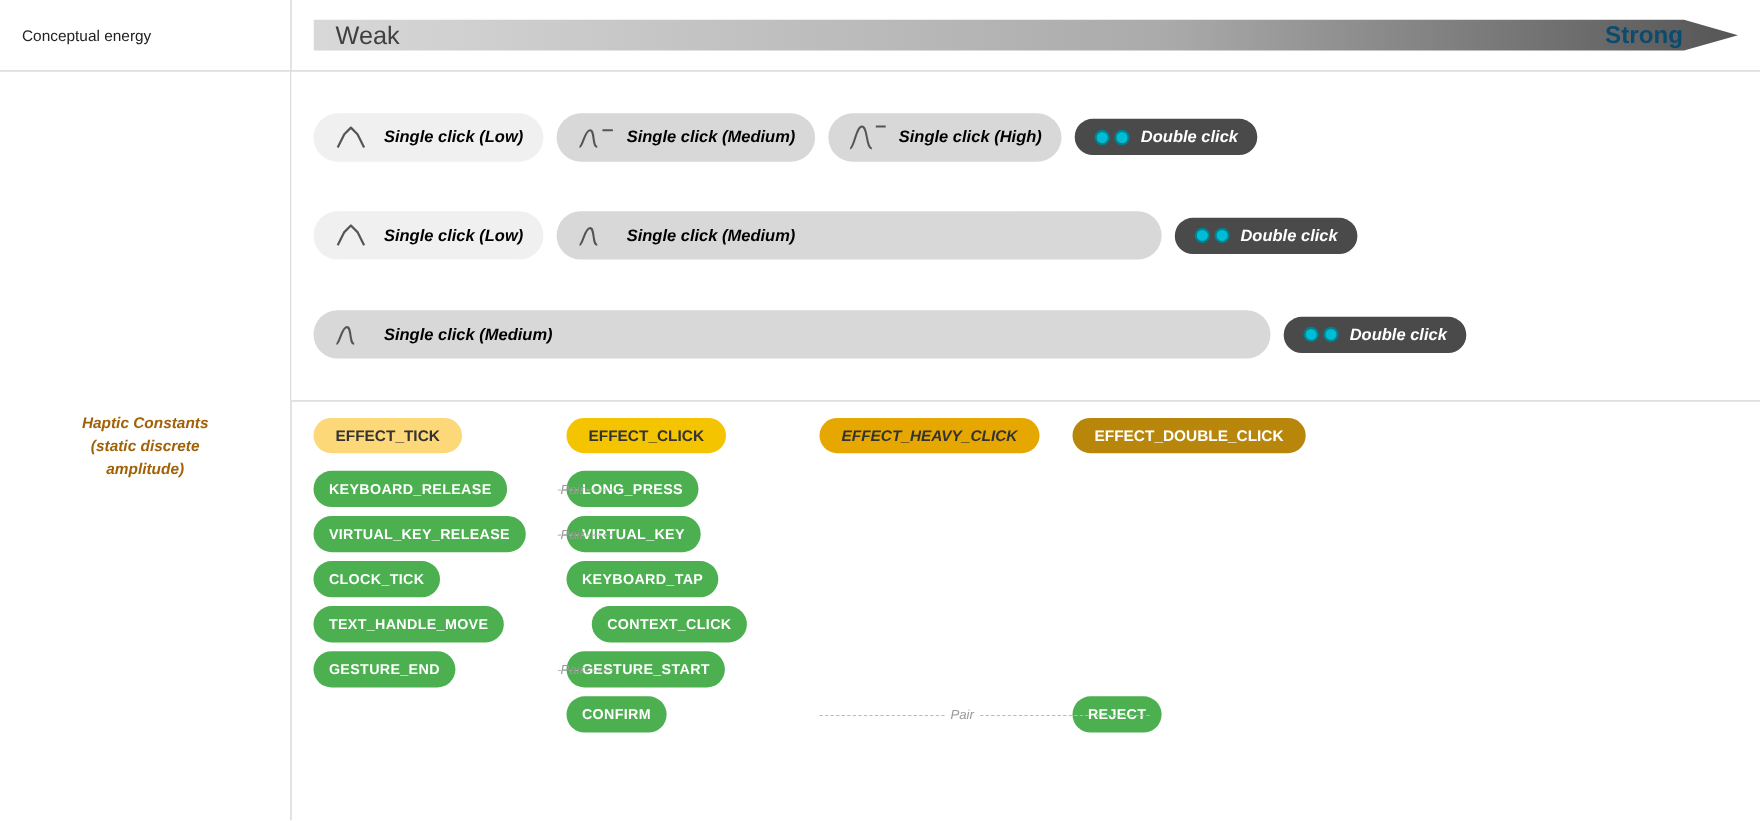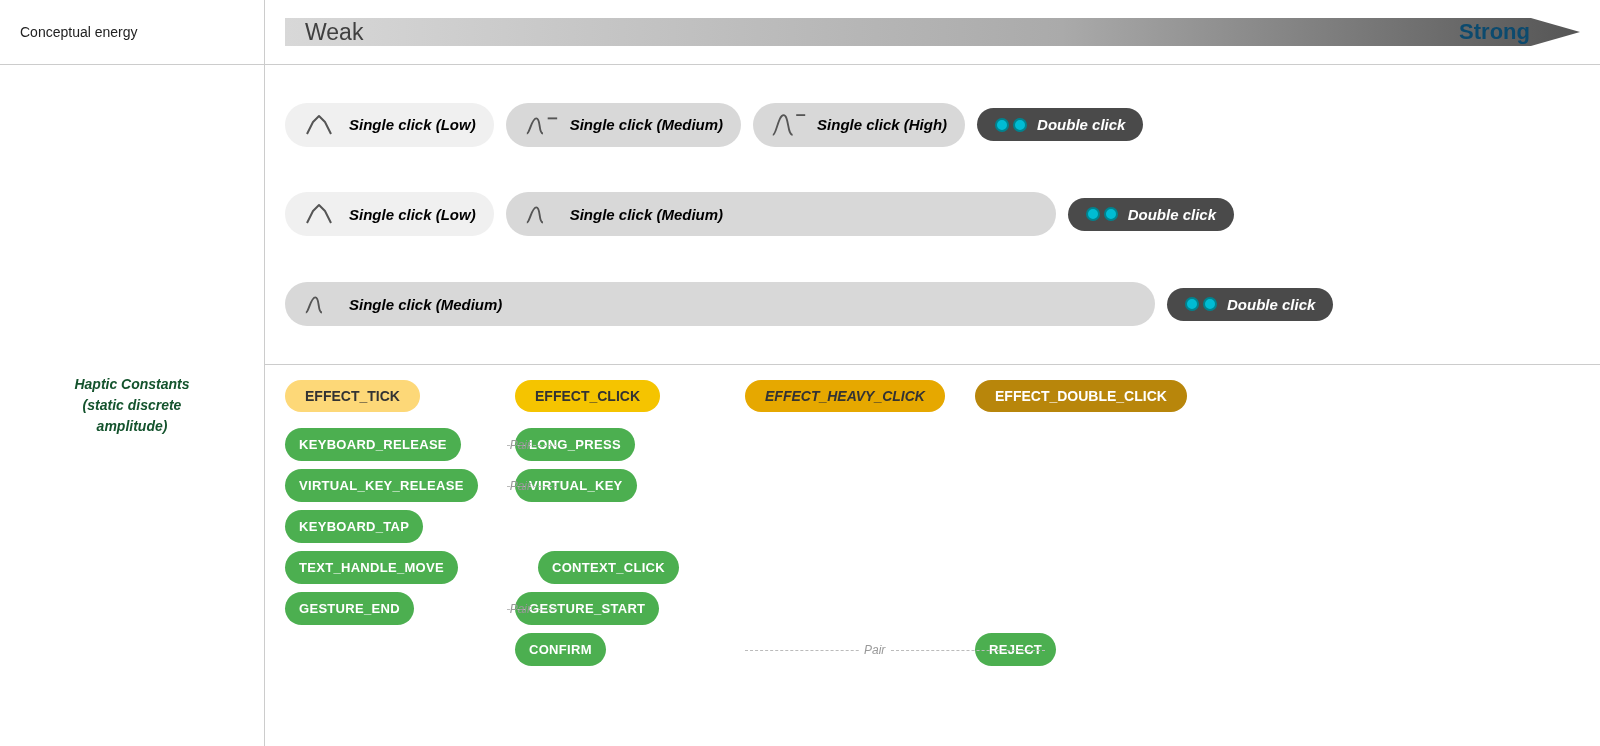--- a/index.html
+++ b/index.html
@@ -52,21 +52,21 @@
 
     .left-label-bottom {
       flex: 1;
       display: flex;
       align-items: center;
       justify-content: center;
       padding: 0 15px;
       font-size: 14px;
       font-style: italic;
       font-weight: bold;
-      color: #14532d;
+      color: #a16207;
       text-align: center;
       line-height: 1.5;
     }
 
     .right-content {
       flex: 1;
       display: flex;
       flex-direction: column;
     }
 
@@ -385,20 +385,25 @@
               <span>VIRTUAL_KEY</span>
             </div>
           </div>
           <div></div>
           <div></div>
         </div>
 
         <div style="display:grid; grid-template-columns: 230px 230px 230px 1fr; margin-bottom:8px;">
           <div style="display:flex; align-items:center; padding-right:8px;">
             <div class="green-badge">
+              <span>CLOCK_TICK</span>
+            </div>
+          </div>
+          <div style="display:flex; align-items:center; padding-right:8px;">
+            <div class="green-badge">
               <span>KEYBOARD_TAP</span>
             </div>
           </div>
           <div></div>
           <div></div>
         </div>
 
         <div style="display:grid; grid-template-columns: 230px 230px 230px 1fr; margin-bottom:8px;gap:23px;">
           <div style="display:flex; align-items:center; padding-right:8px;">
             <div class="green-badge">

